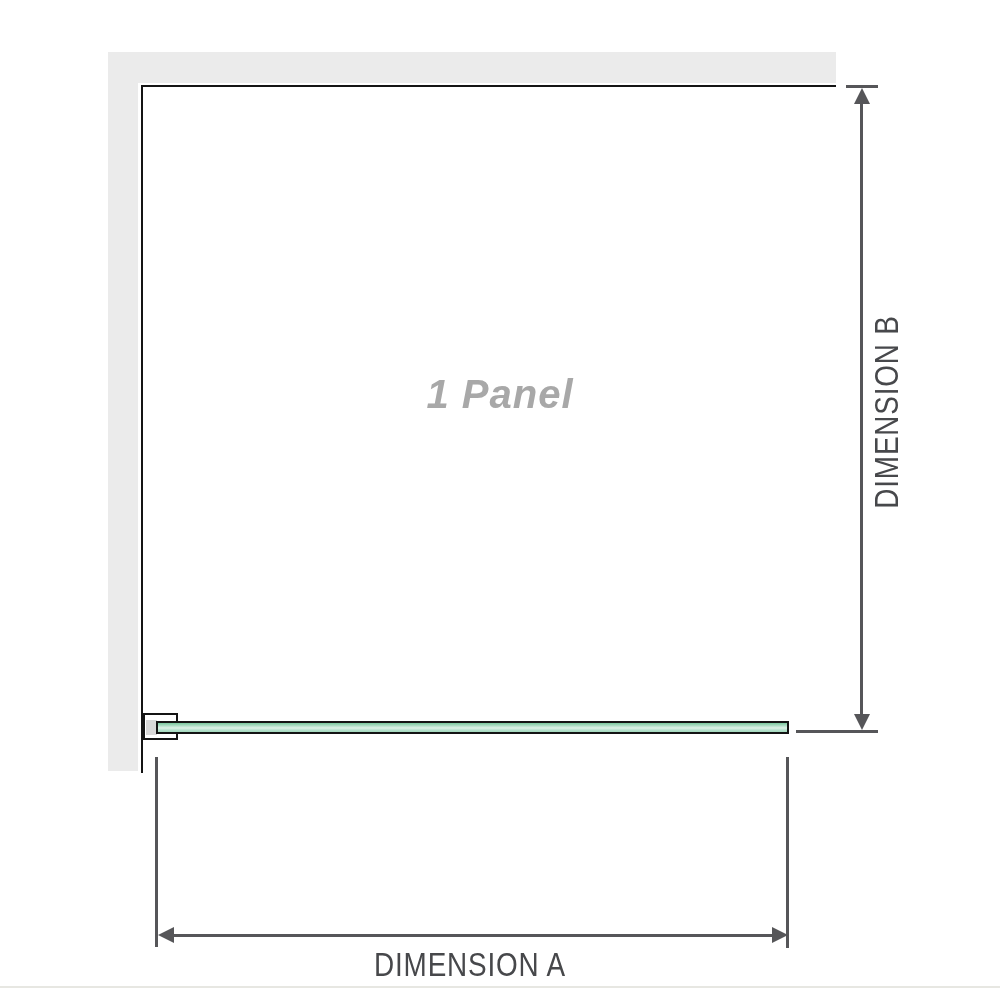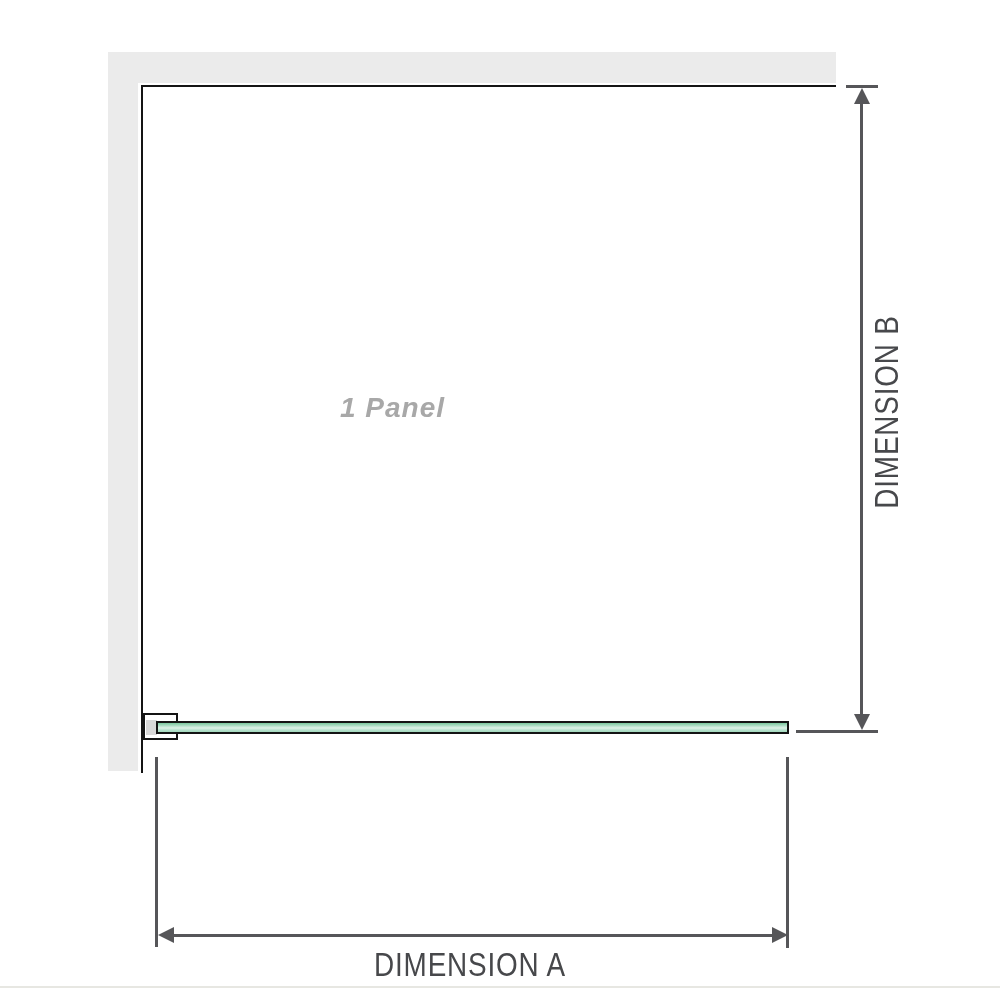--- a/index.html
+++ b/index.html
@@ -23,23 +23,23 @@
   .wall-top{left:108px;top:52px;width:728px;height:31px;background:var(--wall-gray);}
   .wall-left{left:108px;top:52px;width:30px;height:719px;background:var(--wall-gray);}
   
   .panel-outline{
     left:141px;top:85px;width:695px;height:688px;
     border-top:2px solid var(--outline-black);
     border-left:2px solid var(--outline-black);
     background:#fff;box-sizing:border-box;
   }
   .panel-label{
-    left:340px;top:380px;width:320px;height:56px;
-    text-align:left;line-height:56px;
-    font-size:28px;font-style:italic;font-weight:600;
+    left:340px;top:366px;width:320px;height:56px;
+    text-align:center;line-height:56px;
+    font-size:40px;font-style:italic;font-weight:600;
     letter-spacing:1px;color:var(--panel-text-gray);
   }
   
   .bracket{
     left:143px;top:713px;width:35px;height:27px;
     border:2px solid var(--outline-black);background:#fff;box-sizing:border-box;
   }
   .bracket-spacer{left:146px;top:720px;width:11px;height:15px;background:#d8d8d8;}
   .glass{
     left:156px;top:721px;width:633px;height:13px;box-sizing:border-box;

